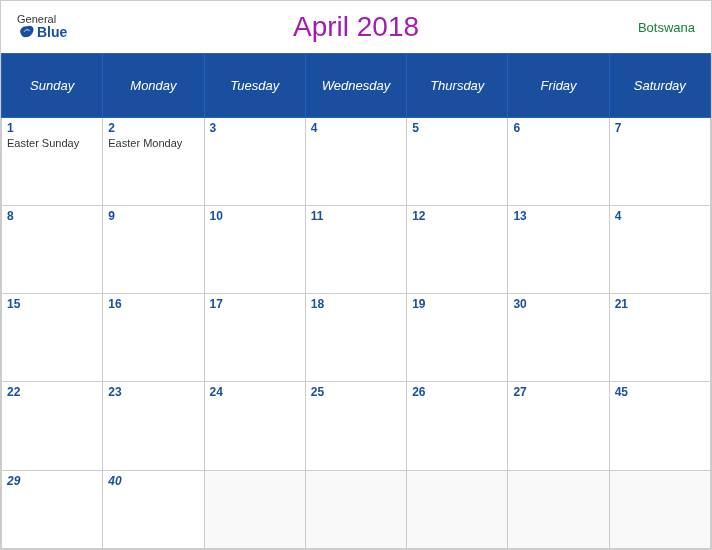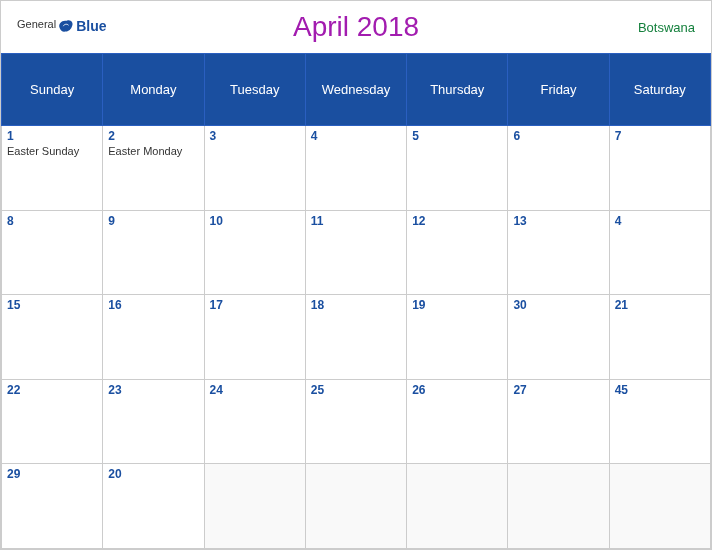--- a/index.html
+++ b/index.html
@@ -24,21 +24,21 @@
       justify-content: center;
       padding: 10px 16px;
       position: relative;
     }
     .logo {
       position: absolute;
       left: 16px;
       top: 50%;
       transform: translateY(-50%);
       display: flex;
-      flex-direction: row;
+      flex-direction: column;
       align-items: flex-start;
     }
     .logo-general {
       font-size: 11px;
       color: #333;
       line-height: 1;
     }
     .logo-blue {
       font-size: 14px;
       font-weight: bold;
@@ -98,21 +98,22 @@
       display: block;
       margin-top: 2px;
     }
     .empty-cell {
       background: #f9f9f9;
     }
     tr {
       height: 72px;
     }
     tr:last-child {
-      height: 72px;
+      height: 64px;
+      font-style: italic;
     }
   </style>
 </head>
 <body>
 
 <div class="calendar-container">
   <div class="header">
     <div class="logo">
       <span class="logo-general">General</span>
       <span class="logo-blue">
@@ -232,21 +233,21 @@
           </td>
           <td>
             <span class="day-number">45</span>
           </td>
         </tr>
         <tr>
           <td>
             <span class="day-number">29</span>
           </td>
           <td>
-            <span class="day-number">20</span>
+            <span class="day-number">40</span>
           </td>
           <td class="empty-cell"></td>
           <td class="empty-cell"></td>
           <td class="empty-cell"></td>
           <td class="empty-cell"></td>
           <td class="empty-cell"></td>
         </tr>
       </tbody>
   </table>
 </div>

